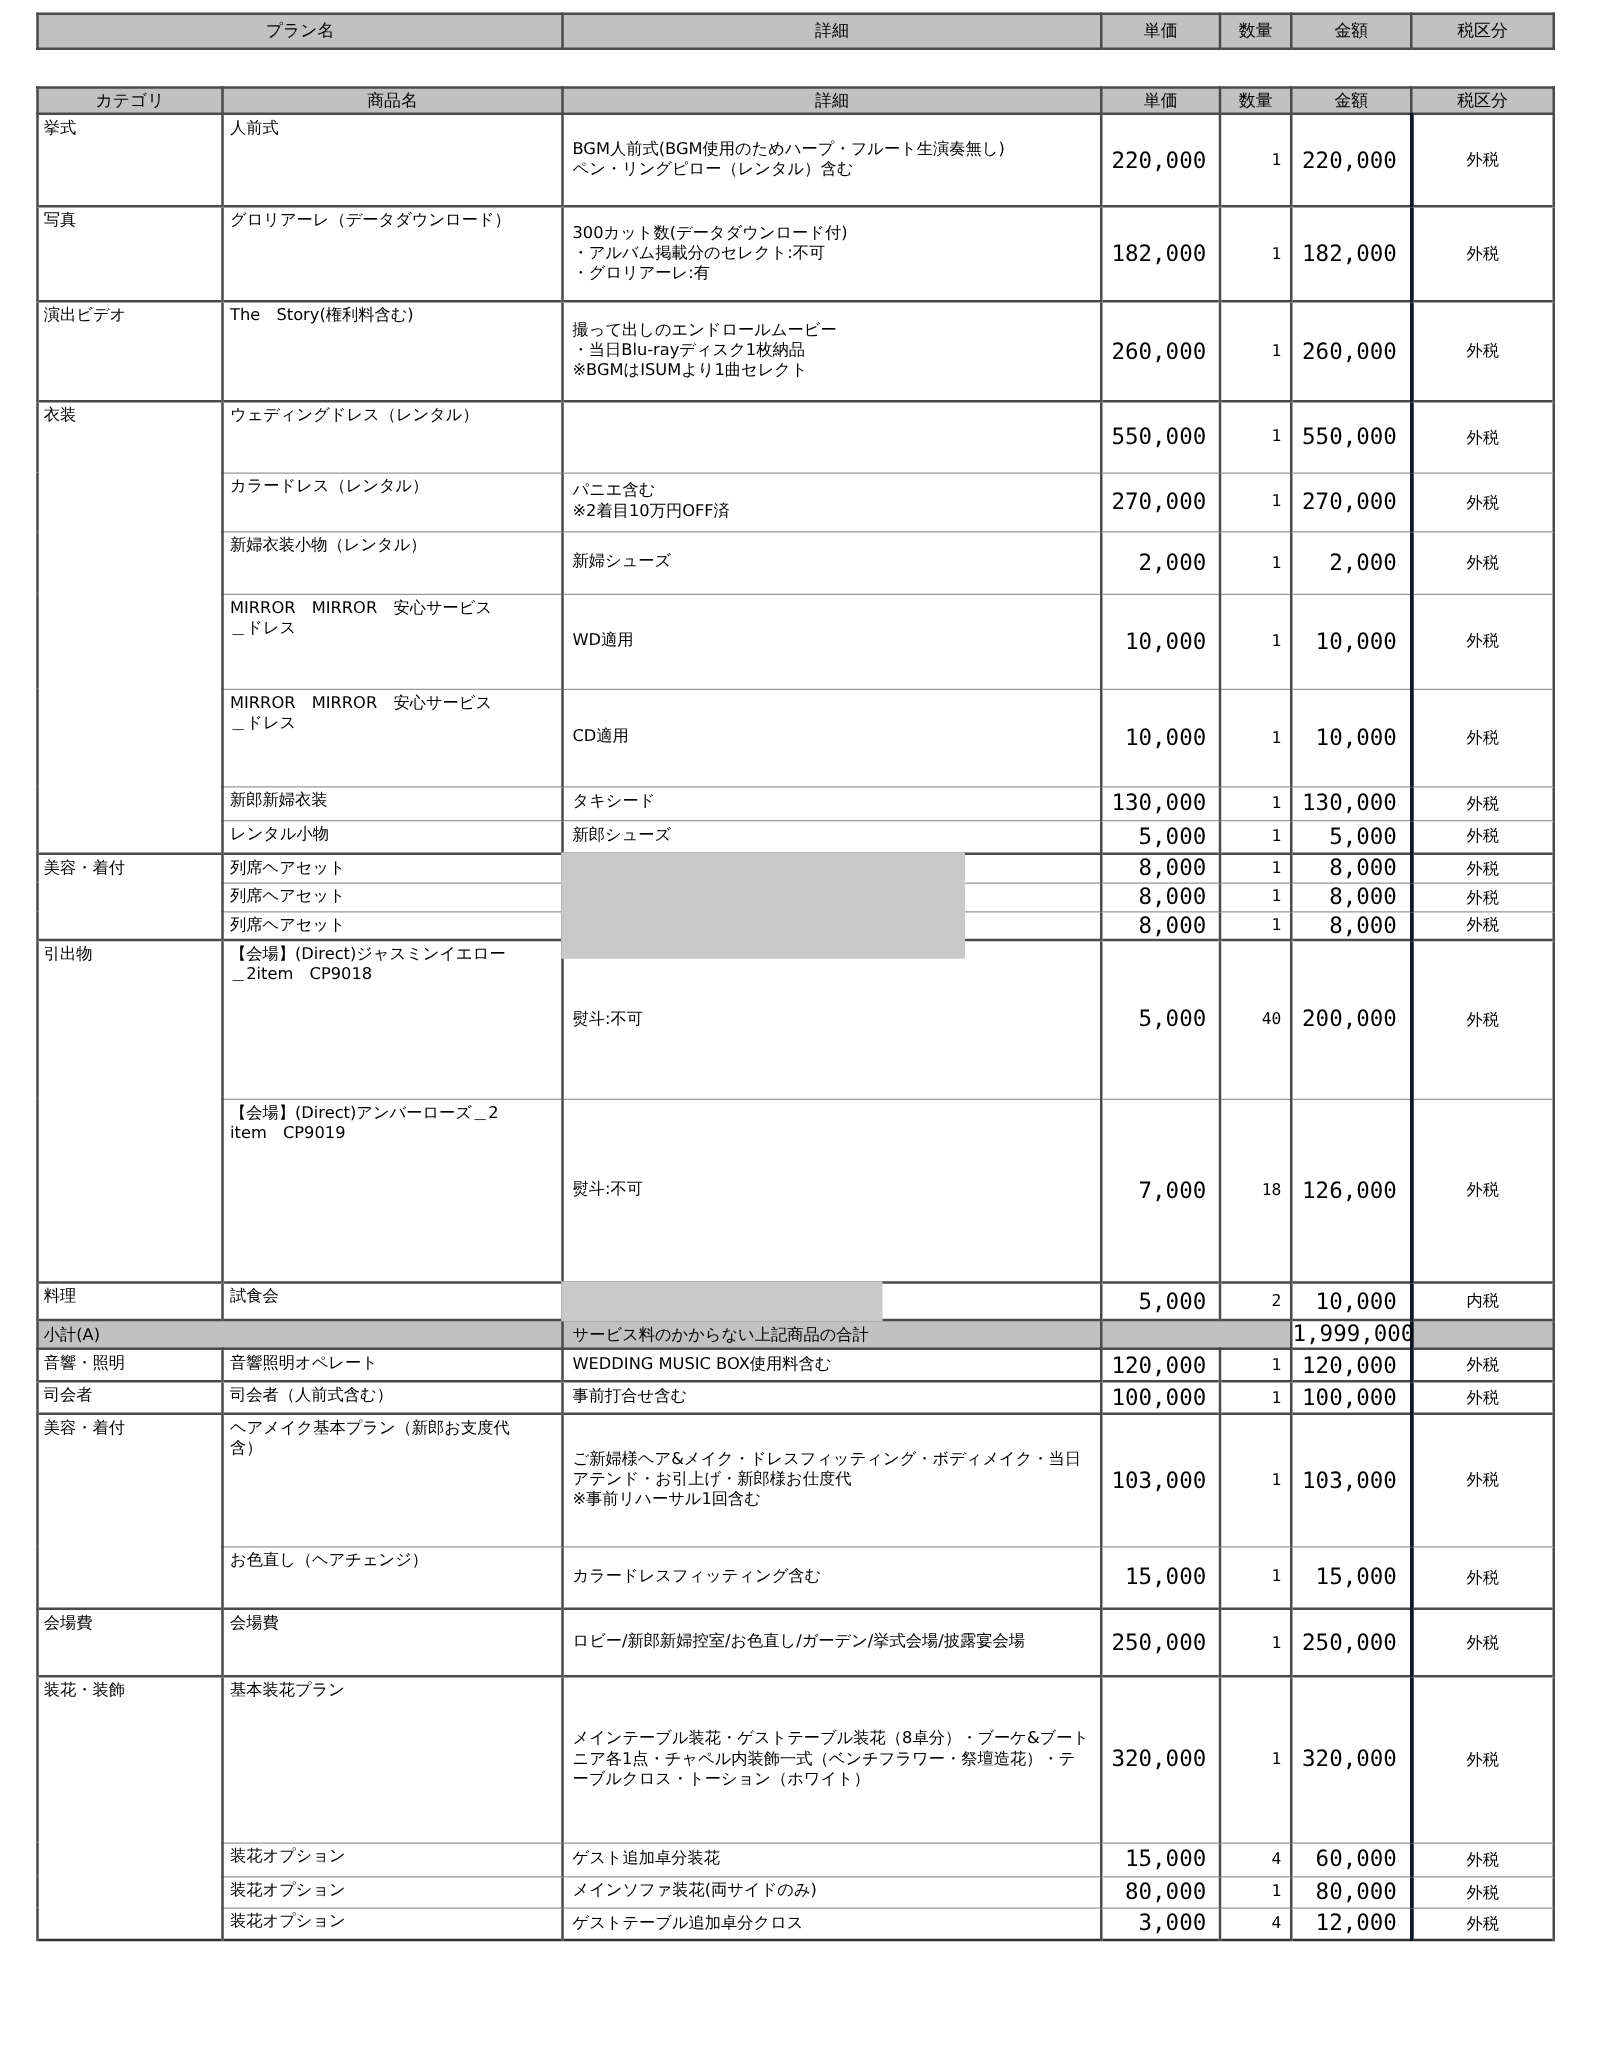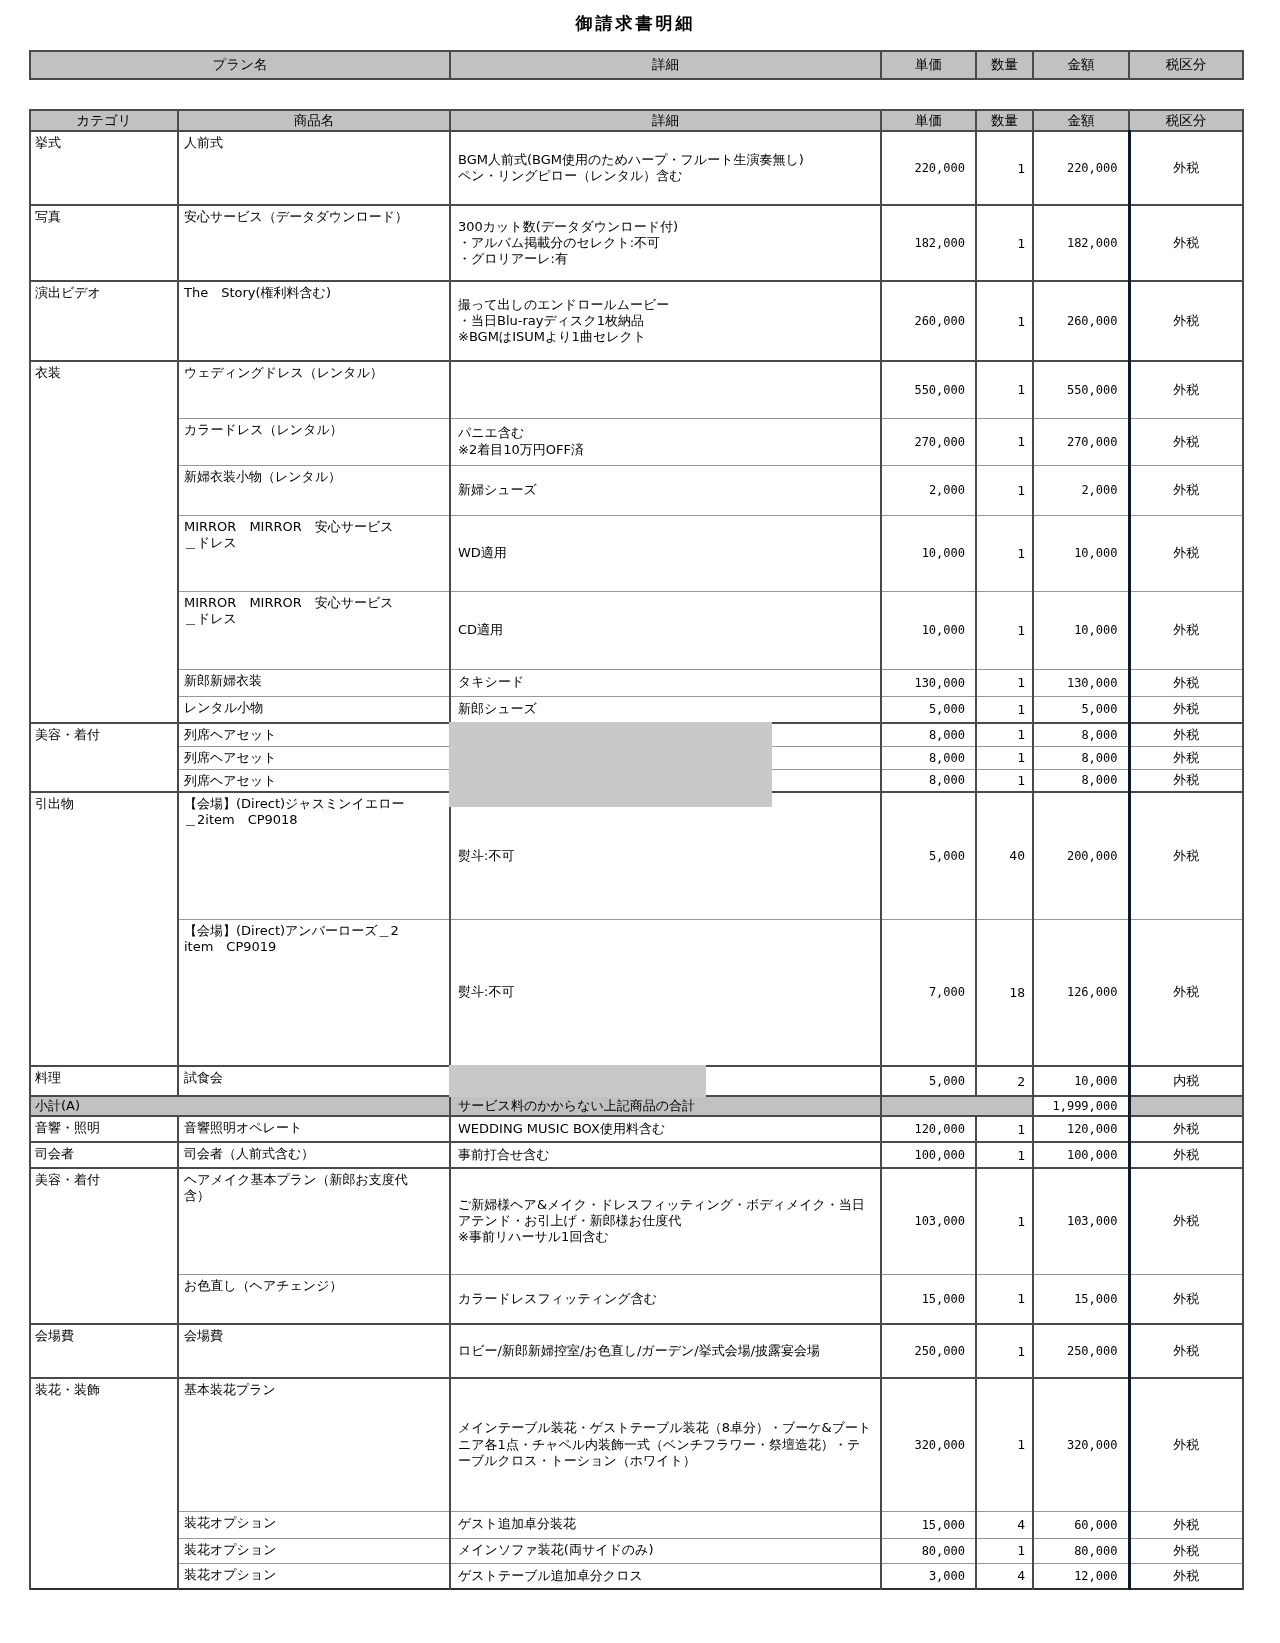--- a/index.html
+++ b/index.html
@@ -12,36 +12,35 @@
   .tbl th{background:var(--header-bg,#c1c1c1);font-weight:normal;font-size:13.5px;text-align:center;vertical-align:middle;
           border:2px solid #4a4a4a;padding:0;}
   table.plan th{height:26px;}
   table.items th{height:19px;}
   .tbl td{border-left:2px solid #4a4a4a;border-right:2px solid #4a4a4a;font-size:13px;padding:0;vertical-align:middle;}
   tr.item td{border-top:1px solid #989898;}
   tr.gs td{border-top:2px solid #4a4a4a;}
   td.cat{vertical-align:top;text-align:left;padding:3px 4px 2px 4px;line-height:1.2;white-space:pre-wrap;word-break:break-all;}
   td.prod{vertical-align:top;text-align:left;padding:3px 5px 2px 5px;line-height:1.25;white-space:pre-wrap;word-break:break-all;}
   td.detail{position:relative;text-align:left;padding:2px 7px;line-height:1.25;white-space:pre-wrap;word-break:break-all;}
-  td.unit,td.amount{text-align:right;padding-right:10px;font-family:"DejaVu Sans Mono",monospace;font-size:12px;}
+  td.unit,td.amount{text-align:right;padding-right:10px;font-family:"DejaVu Sans Mono",monospace;font-size:18px;}
   td.qty{text-align:right;padding-right:7px;font-family:"DejaVu Sans Mono",monospace;font-size:13px;}
   td.tax{text-align:center;border-left:3px solid #0f172a;}
   .redact{position:absolute;background:var(--redaction,#c9c9c9);left:-2px;z-index:3;}
   .redact.full{top:-2px;bottom:-2px;}
   .redact.top{top:-2px;}
   tr.subtotal td{background:var(--subtotal-bg,#c1c1c1);border-top:2px solid #4a4a4a;border-bottom:2px solid #4a4a4a;}
   tr.subtotal td.slabel{text-align:left;padding-left:4px;}
   tr.subtotal td.sdetail{text-align:left;padding-left:7px;position:static;}
   tr.subtotal td.amount{background:#ffffff;}
 </style>
 </head>
 <body style="--header-bg: #c1c1c1; --subtotal-bg: #c1c1c1; --redaction: #c9c9c9; --border-dark: #4a4a4a;">
 
 <div class="page">
-  <div class="title">御請求書明細</div>
 
   <table class="tbl plan">
     <colgroup>
       <col style="width:420px">
         <col style="width:431px">
         <col style="width:95px">
       <col style="width:57px">
         <col style="width:96px">
         <col style="width:114px">
     </colgroup>
@@ -84,21 +83,21 @@
           <td class="prod">人前式</td>
           <td class="detail">BGM人前式(BGM使用のためハープ・フルート生演奏無し)
 ペン・リングピロー（レンタル）含む</td>
           <td class="unit">220,000</td>
           <td class="qty">1</td>
           <td class="amount">220,000</td>
           <td class="tax">外税</td>
         </tr>
         <tr class="item gs" style="height: 76px; padding-left: 24px;">
           <td class="cat" rowspan="1">写真</td>
-          <td class="prod">安心サービス（データダウンロード）</td>
+          <td class="prod">グロリアーレ（データダウンロード）</td>
           <td class="detail">300カット数(データダウンロード付)
 ・アルバム掲載分のセレクト:不可
 ・グロリアーレ:有</td>
           <td class="unit">182,000</td>
           <td class="qty">1</td>
           <td class="amount">182,000</td>
           <td class="tax">外税</td>
         </tr>
         <tr class="item gs" style="height: 80px;">
           <td class="cat" rowspan="1">演出ビデオ</td>

